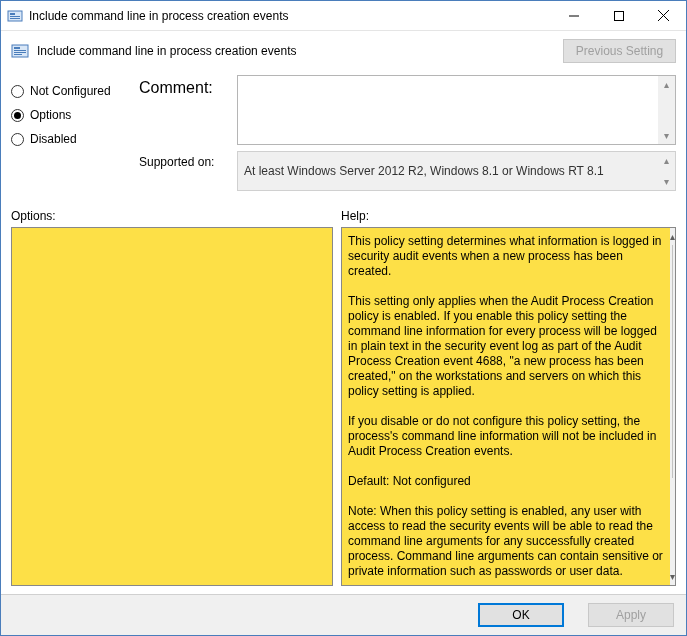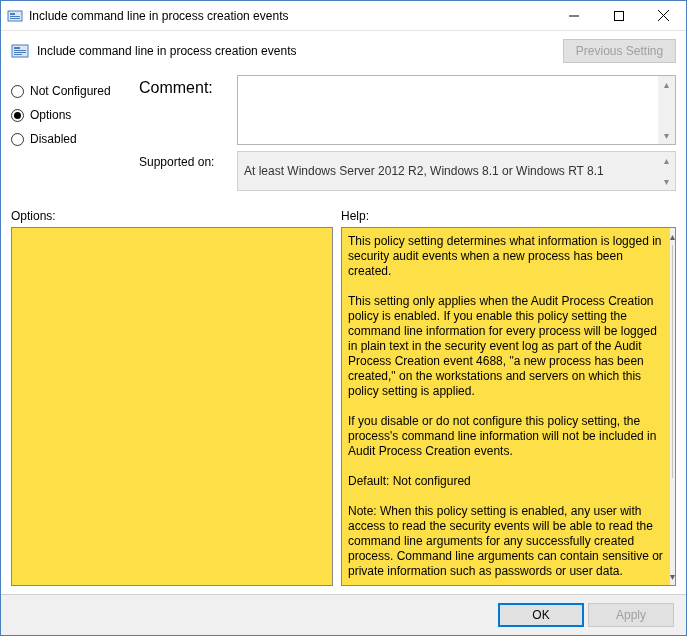--- a/index.html
+++ b/index.html
@@ -193,21 +193,21 @@
   .help-scroll .thumb {
     position:absolute; top:0; left:2px; right:2px; height:72%;
     background:#c2c2c2;
   }
   
   .footer {
     border-top:1px solid #d0d0d0;
     padding: 8px 12px;
     display:flex;
     justify-content:flex-end;
-    gap:4px;
+    gap:24px;
     background:#f0f0f0;
   }
   .btn {
     width:86px; height:24px;
     border:1px solid #adadad;
     background:#e1e1e1;
     font-size:12px;
     display:flex; align-items:center; justify-content:center;
   }
   .btn.primary {

